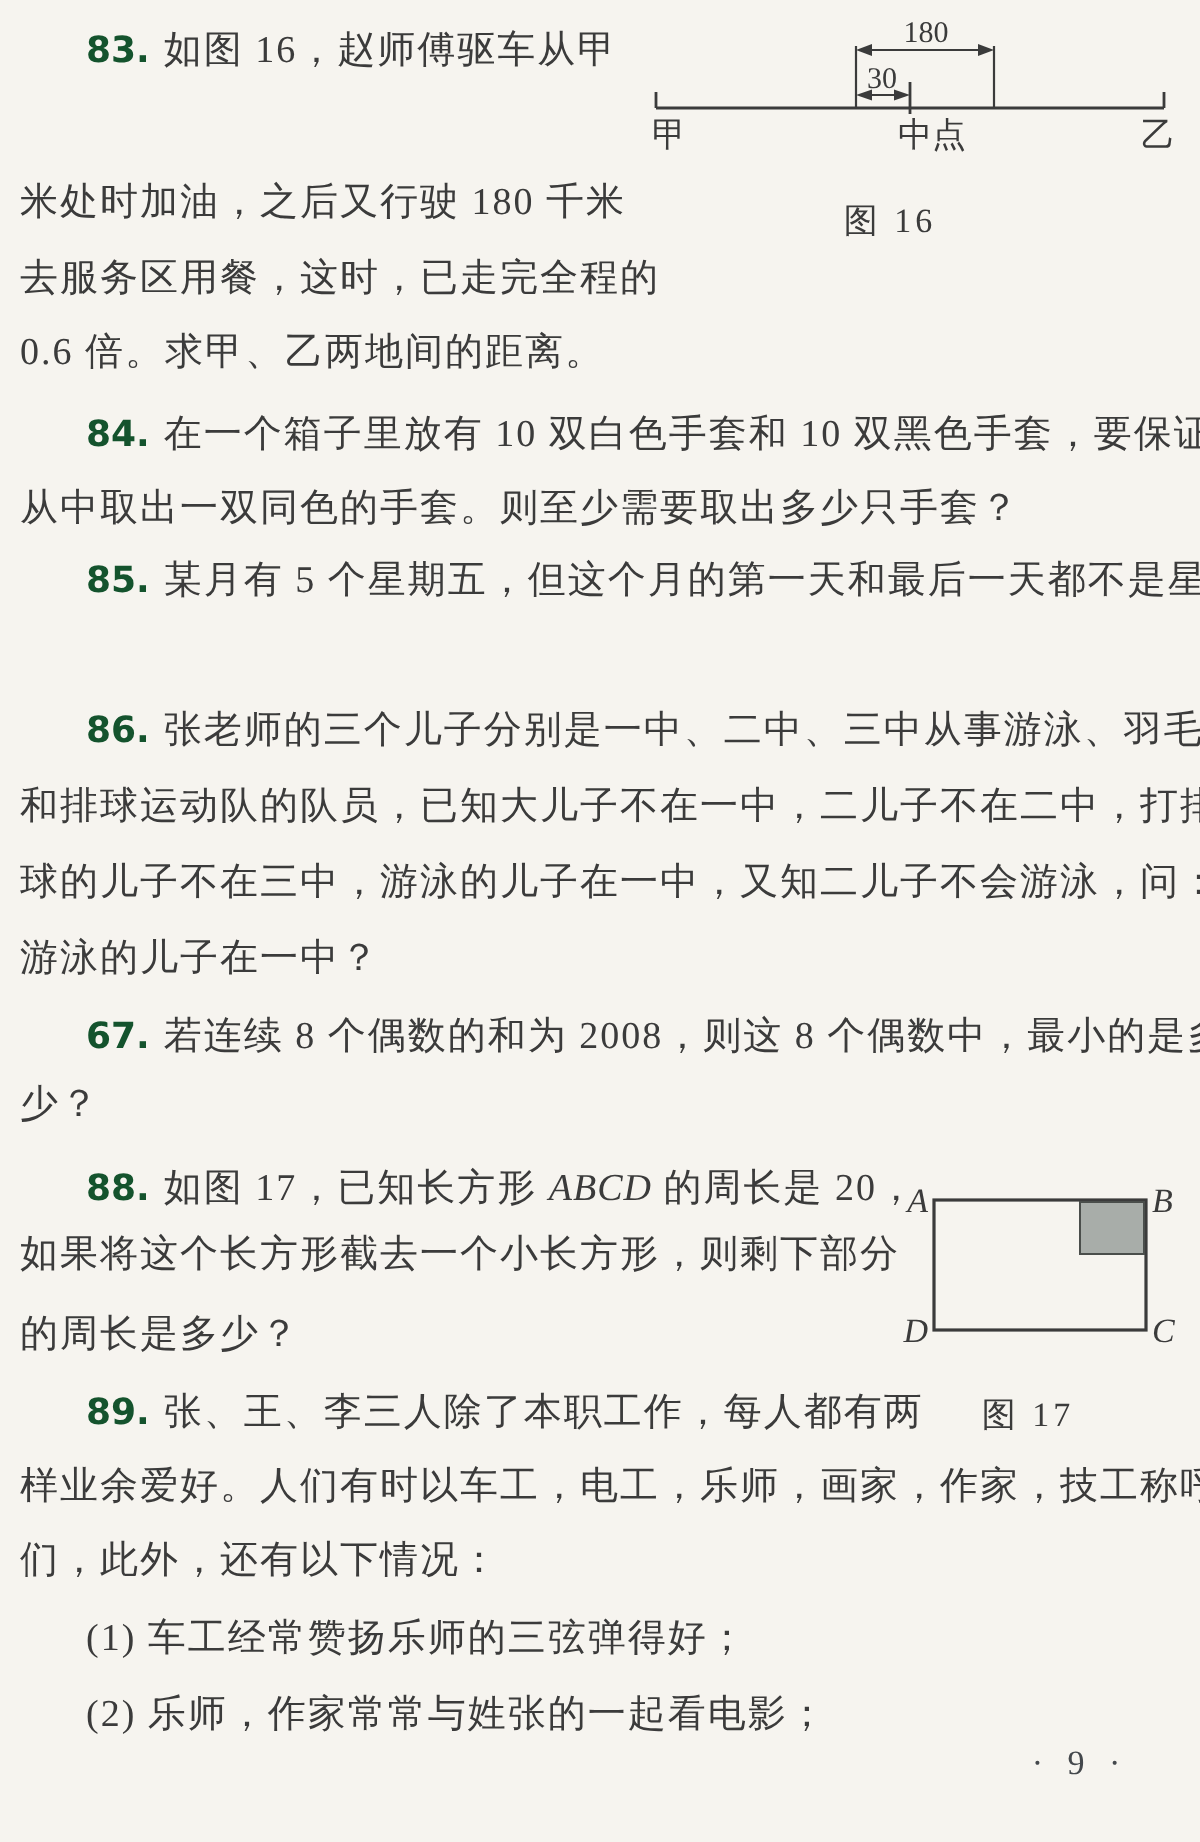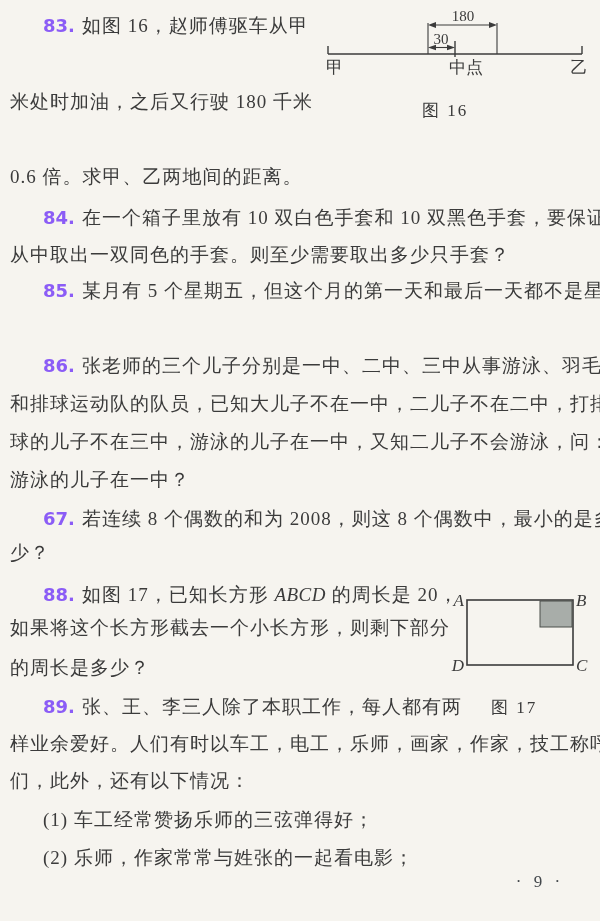--- a/index.html
+++ b/index.html
@@ -18,21 +18,21 @@
     white-space:nowrap;
     letter-spacing:1px;
     color:#3b3b3b;
   }
   .num{
     font-family:"DejaVu Sans","Liberation Sans",sans-serif;
     font-weight:bold;
     font-size:18px;
     letter-spacing:0;
     margin-right:7px;
-    color:#8b5cf6;
+    color:#14532d;
   }
   .math{
     font-style:italic;
     letter-spacing:.5px;
   }
   .fig{position:absolute;}
   .fig svg{display:block;}
   .fig text{
     font-family:"Liberation Serif","DejaVu Serif",serif;
     fill:#3b3b3b;
@@ -52,20 +52,21 @@
 </style>
 </head>
 <body>
 
 <div class="page">
 
   <div class="line" style="top:13px;left:43px">
     <span class="num">83.</span><span>如图 16，赵师傅驱车从甲</span>
   </div>
   <div class="line" style="top:89px;left:10px">米处时加油，之后又行驶 180 千米</div>
+  <div class="line" style="top:127px;left:10px">去服务区用餐，这时，已走完全程的</div>
   <div class="line" style="top:164px;left:10px">0.6 倍。求甲、乙两地间的距离。</div>
 
   <div class="fig" style="top:1px;left:320px;width:270px;height:125px">
     <svg width="270" height="125" viewBox="0 0 270 125">
 
       <line x1="8" y1="53" x2="262" y2="53" stroke="#3b3b3b" stroke-width="1.6"></line>
       <line x1="8" y1="45" x2="8" y2="53" stroke="#3b3b3b" stroke-width="1.4"></line>
       <line x1="262" y1="45" x2="262" y2="53" stroke="#3b3b3b" stroke-width="1.4"></line>
       <line x1="135" y1="40" x2="135" y2="56" stroke="#3b3b3b" stroke-width="1.4"></line>
 

